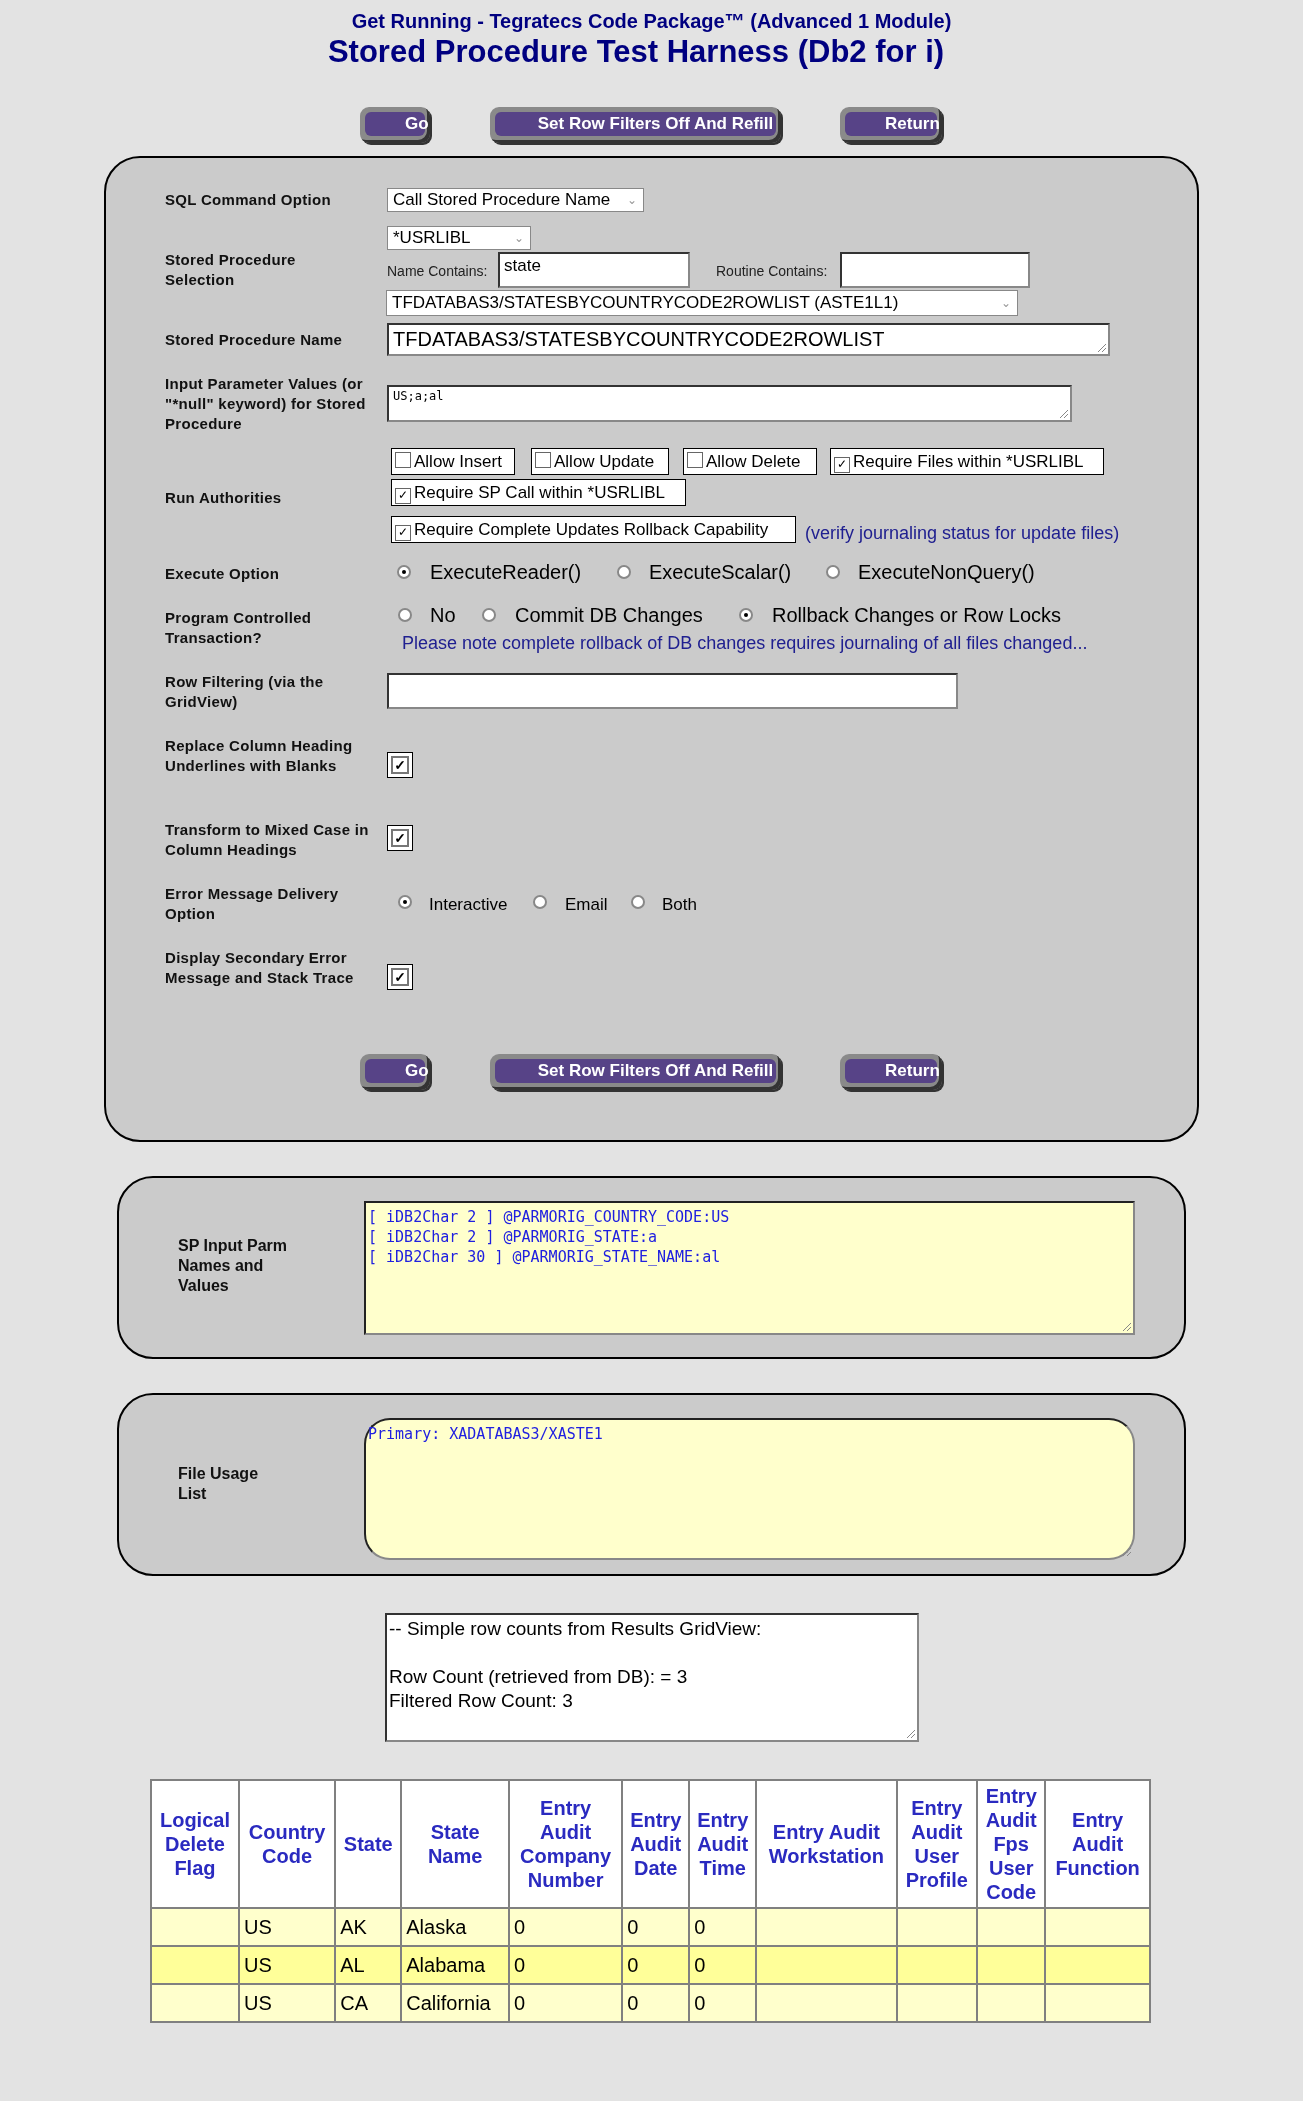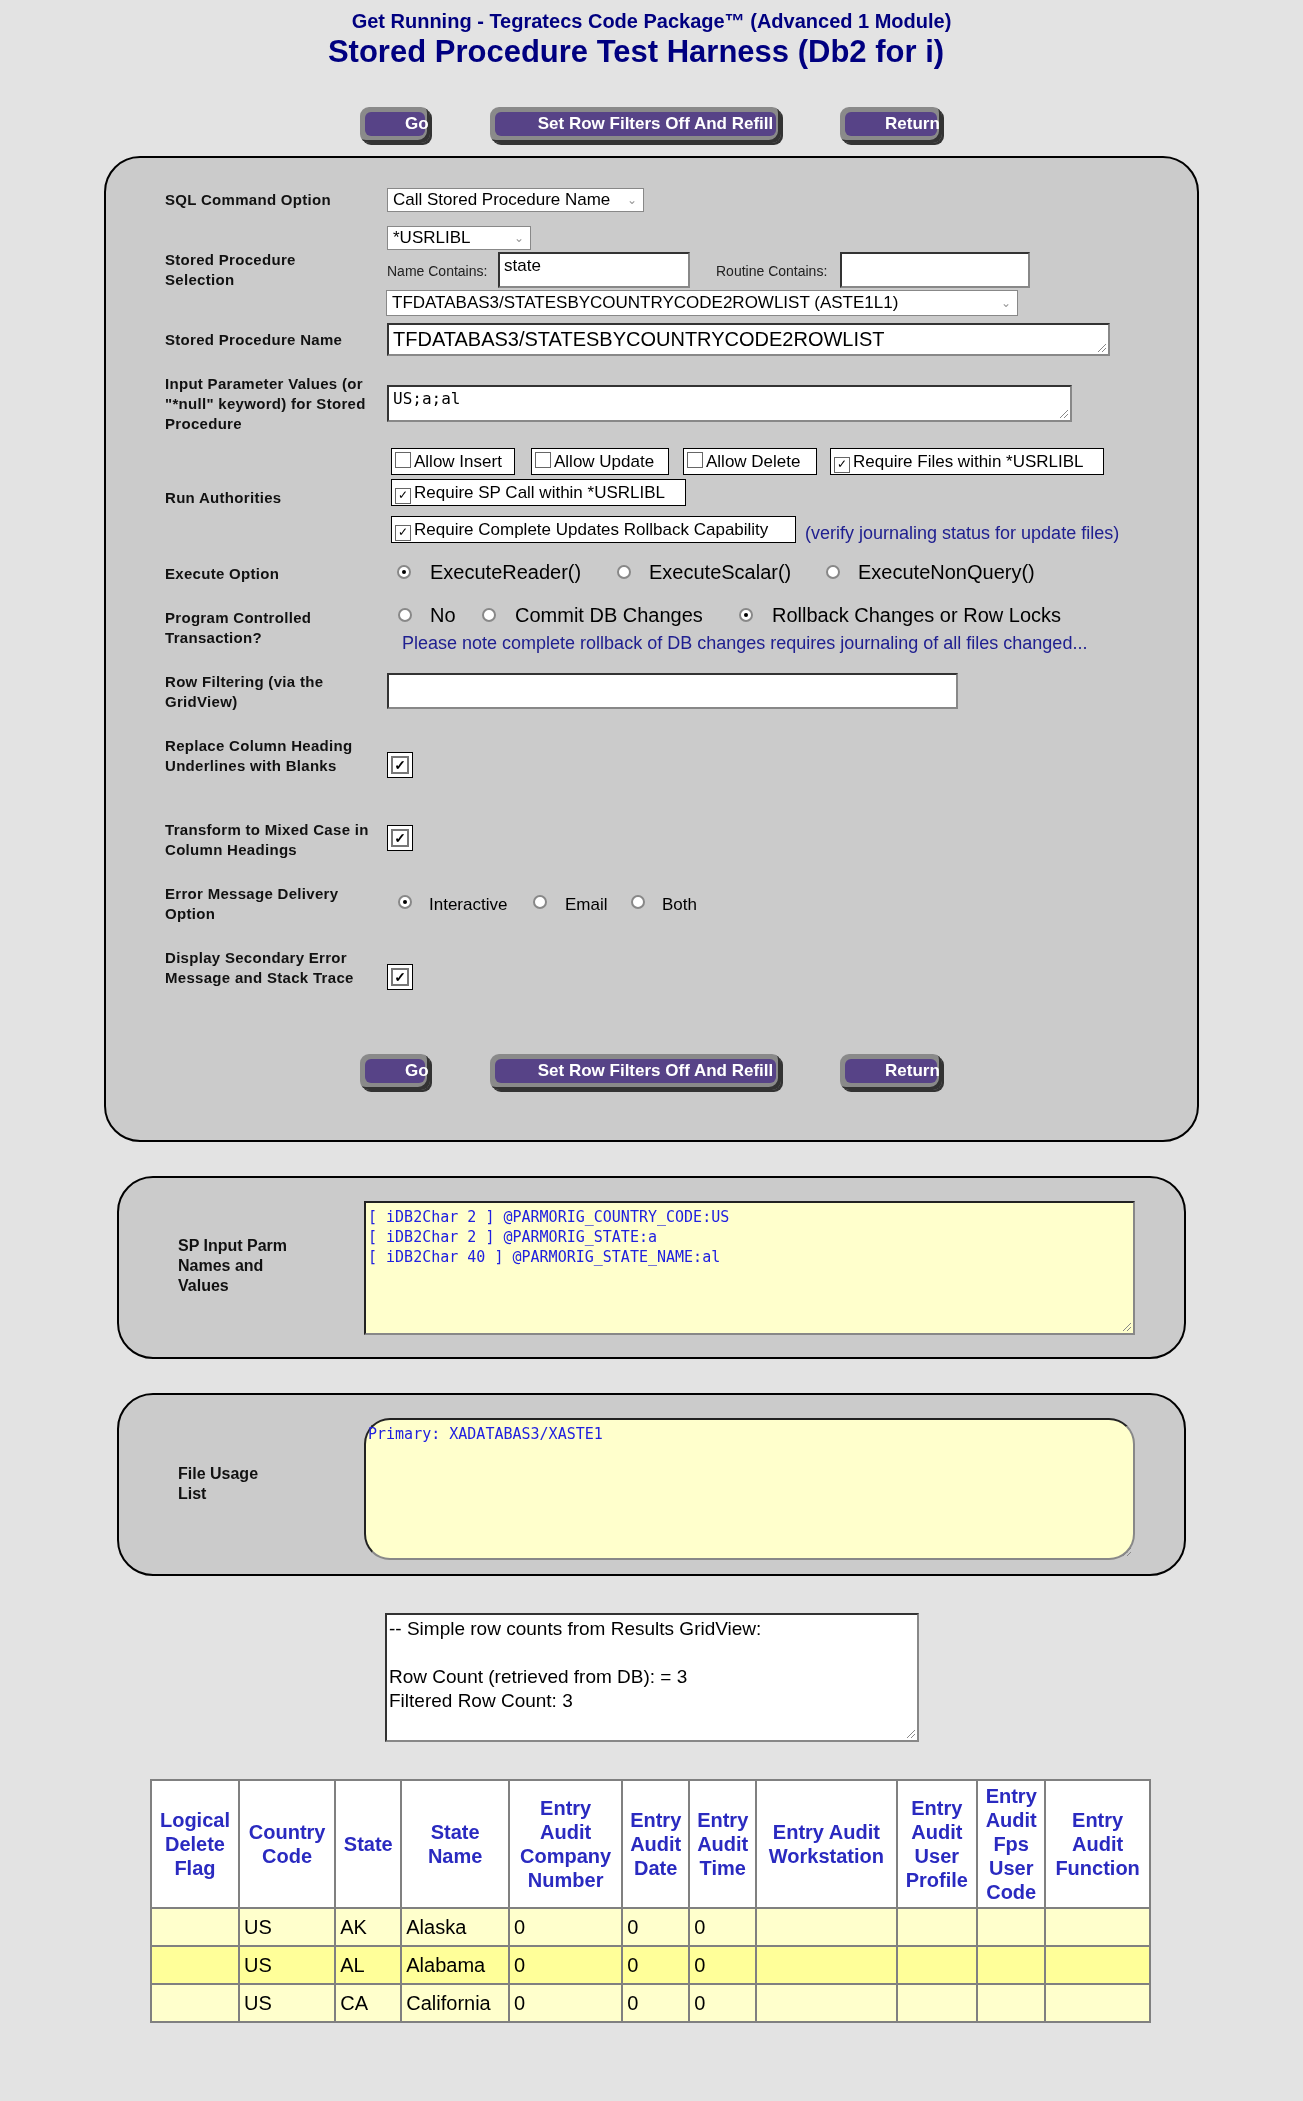--- a/index.html
+++ b/index.html
@@ -104,21 +104,21 @@
 <div class="sel" style="left:386px;top:290px;width:632px;height:26px;line-height:24px;">
   <span>TFDATABAS3/STATESBYCOUNTRYCODE2ROWLIST (ASTE1L1)</span><span class="chev">⌄</span>
 </div>
 
 <div class="lbl" style="left:165px;top:330px;">Stored Procedure Name</div>
 <div class="inp" style="left:387px;top:323px;width:723px;height:33px;font-size:20px;padding:3px 4px;">
   <span>TFDATABAS3/STATESBYCOUNTRYCODE2ROWLIST</span><div class="grip"></div>
 </div>
 
 <div class="lbl" style="left:165px;top:374px;width:205px;">Input Parameter Values (or "*null" keyword) for Stored Procedure</div>
-<div class="inp" style="left:387px;top:385px;width:685px;height:37px;font-family:'DejaVu Sans Mono', monospace;font-size:16px;">
+<div class="inp" style="left:387px;top:385px;width:685px;height:37px;font-family:'DejaVu Sans Mono', monospace;font-size:12px;">
   <span>US;a;al</span><div class="grip"></div>
 </div>
 
 <div class="lbl" style="left:165px;top:488px;">Run Authorities</div>
 <div class="cbx" style="left:391px;top:448px;width:124px;"><span class="box"></span><span>Allow Insert</span></div>
 <div class="cbx" style="left:531px;top:448px;width:138px;"><span class="box"></span><span>Allow Update</span></div>
 <div class="cbx" style="left:683px;top:448px;width:134px;"><span class="box"></span><span>Allow Delete</span></div>
 <div class="cbx" style="left:830px;top:448px;width:274px;"><span class="box">✓</span><span>Require Files within *USRLIBL</span></div>
 <div class="cbx" style="left:391px;top:479px;width:295px;"><span class="box">✓</span><span>Require SP Call within *USRLIBL</span></div>
 <div class="cbx" style="left:391px;top:516px;width:405px;"><span class="box">✓</span><span>Require Complete Updates Rollback Capability</span></div>
@@ -172,21 +172,21 @@
   </div>
 <div class="btn" style="left:490px;top:1054px;width:291px;">
     <span>Set Row Filters Off And Refill</span>
   </div>
 <div class="btn" style="left:840px;top:1054px;width:102px;">
     <span>Return</span>
   </div>
 
 <div class="panel" style="left:117px;top:1176px;width:1069px;height:183px;"></div>
 <div class="plbl" style="left:178px;top:1236px;width:120px;">SP Input Parm Names and Values</div>
-<div class="yarea" style="left:364px;top:1201px;width:771px;height:134px;"><div>[ iDB2Char 2 ] @PARMORIG_COUNTRY_CODE:US</div><div>[ iDB2Char 2 ] @PARMORIG_STATE:a</div><div>[ iDB2Char 40 ] @PARMORIG_STATE_NAME:al</div><div class="grip"></div></div>
+<div class="yarea" style="left:364px;top:1201px;width:771px;height:134px;"><div>[ iDB2Char 2 ] @PARMORIG_COUNTRY_CODE:US</div><div>[ iDB2Char 2 ] @PARMORIG_STATE:a</div><div>[ iDB2Char 30 ] @PARMORIG_STATE_NAME:al</div><div class="grip"></div></div>
 
 <div class="panel" style="left:117px;top:1393px;width:1069px;height:183px;"></div>
 <div class="plbl" style="left:178px;top:1464px;width:100px;">File Usage List</div>
 <div class="yarea" style="left:364px;top:1418px;width:771px;height:142px;border-radius:26px;"><div>Primary: XADATABAS3/XASTE1</div><div class="grip"></div></div>
 
 <div class="counts" style="left:385px;top:1613px;width:534px;height:129px;"><span>-- Simple row counts from Results GridView:
 
 Row Count (retrieved from DB): = 3
 Filtered Row Count: 3</span><div class="grip"></div></div>
 

